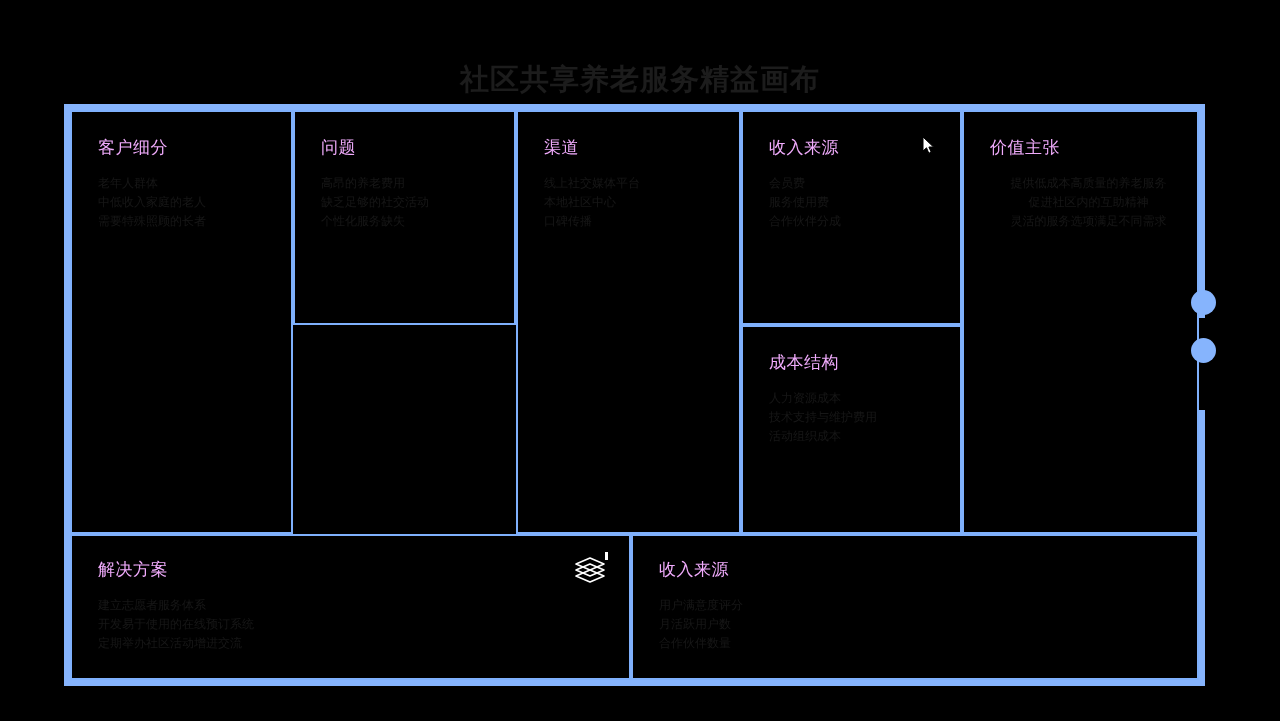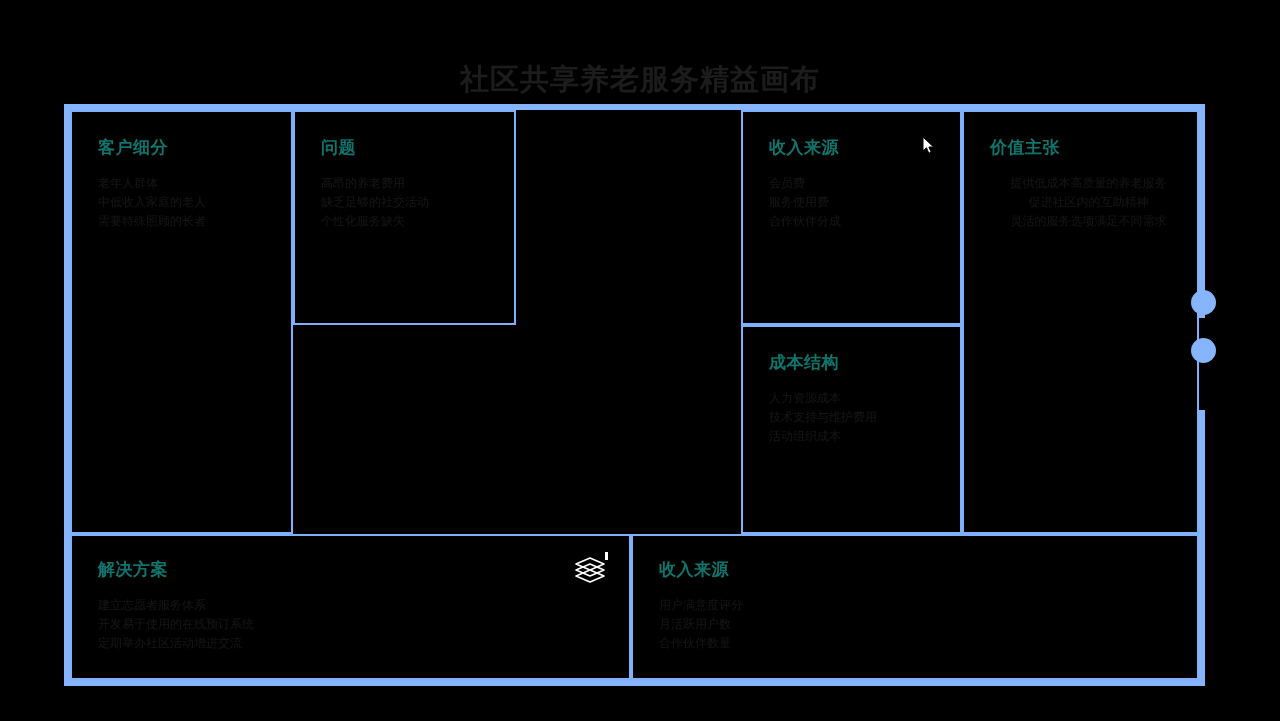--- a/index.html
+++ b/index.html
@@ -52,22 +52,22 @@
     box-sizing: border-box;
     border: 2px solid #7fb0fc;
     background: #000000;
     overflow: hidden;
   }
   .panel-title {
     position: absolute;
     left: 26px;
     top: 24px;
     font-size: 17px;
-    font-weight: bold;
-    color: #0f766e;
+    font-weight: normal;
+    color: #f0abfc;
     letter-spacing: 0.5px;
     white-space: nowrap;
   }
   .panel-items {
     position: absolute;
     left: 26px;
     top: 62px;
     right: 10px;
   }
   .panel-item {
@@ -163,20 +163,28 @@
 
   <div class="panel" id="p-problem">
     <div class="panel-title">问题</div>
     <div class="panel-items">
       <div class="panel-item">高昂的养老费用</div>
       <div class="panel-item">缺乏足够的社交活动</div>
       <div class="panel-item">个性化服务缺失</div>
     </div>
   </div>
 
+  <div class="panel" id="p-channel">
+    <div class="panel-title">渠道</div>
+    <div class="panel-items">
+      <div class="panel-item">线上社交媒体平台</div>
+      <div class="panel-item">本地社区中心</div>
+      <div class="panel-item">口碑传播</div>
+    </div>
+  </div>
 
   <div class="panel" id="p-revenue">
     <div class="panel-title">收入来源</div>
     <div class="panel-items">
       <div class="panel-item">会员费</div>
       <div class="panel-item">服务使用费</div>
       <div class="panel-item">合作伙伴分成</div>
     </div>
   </div>
 

